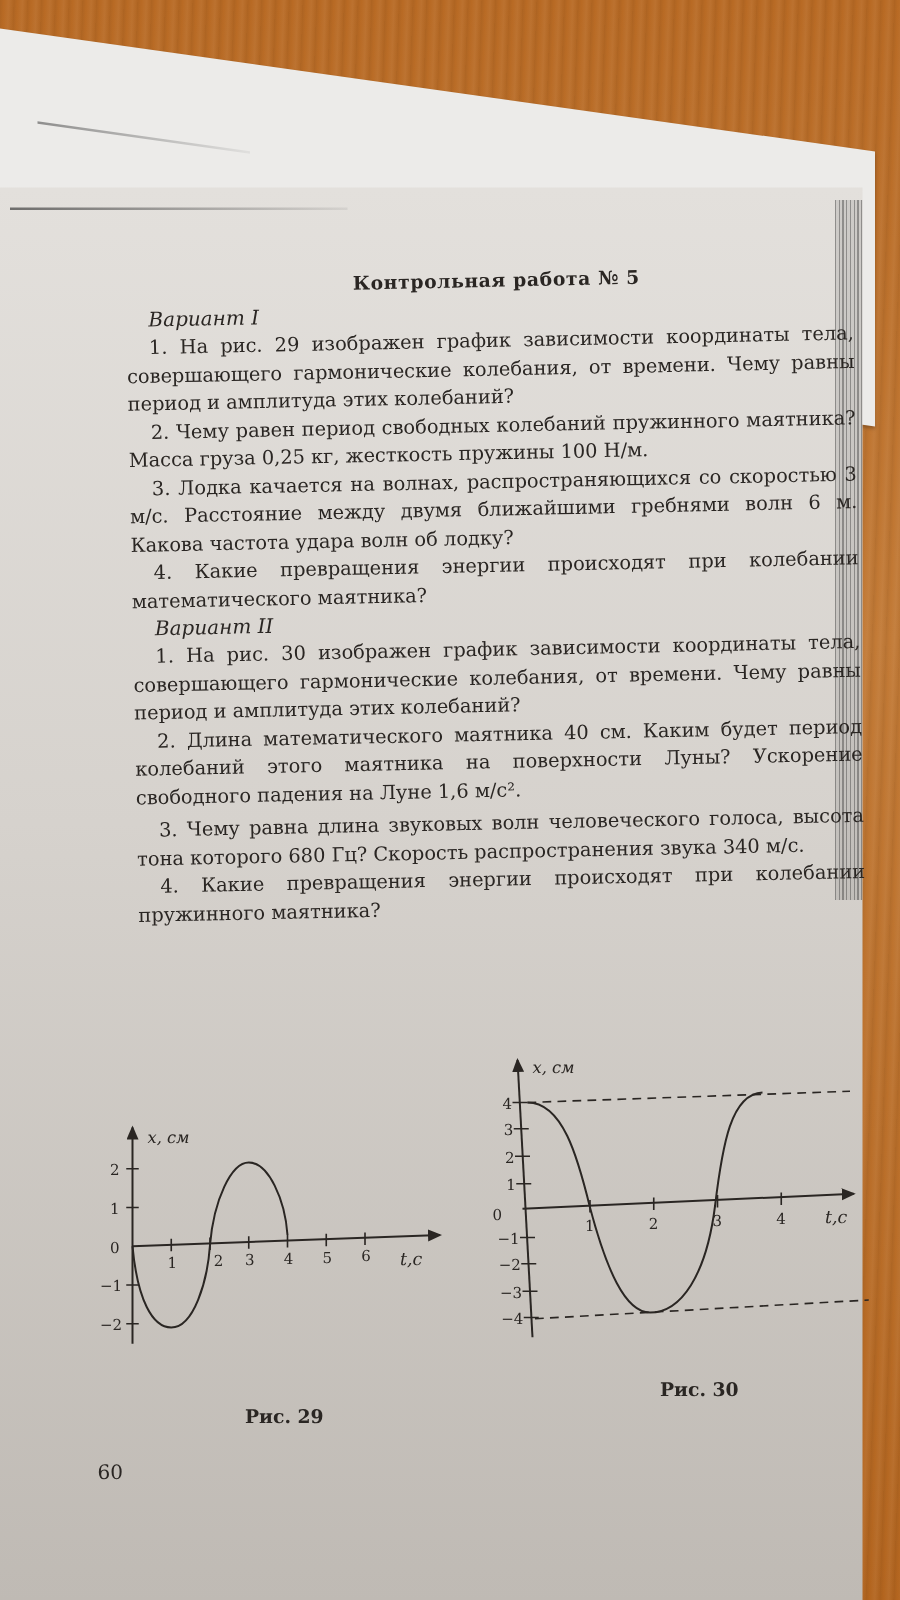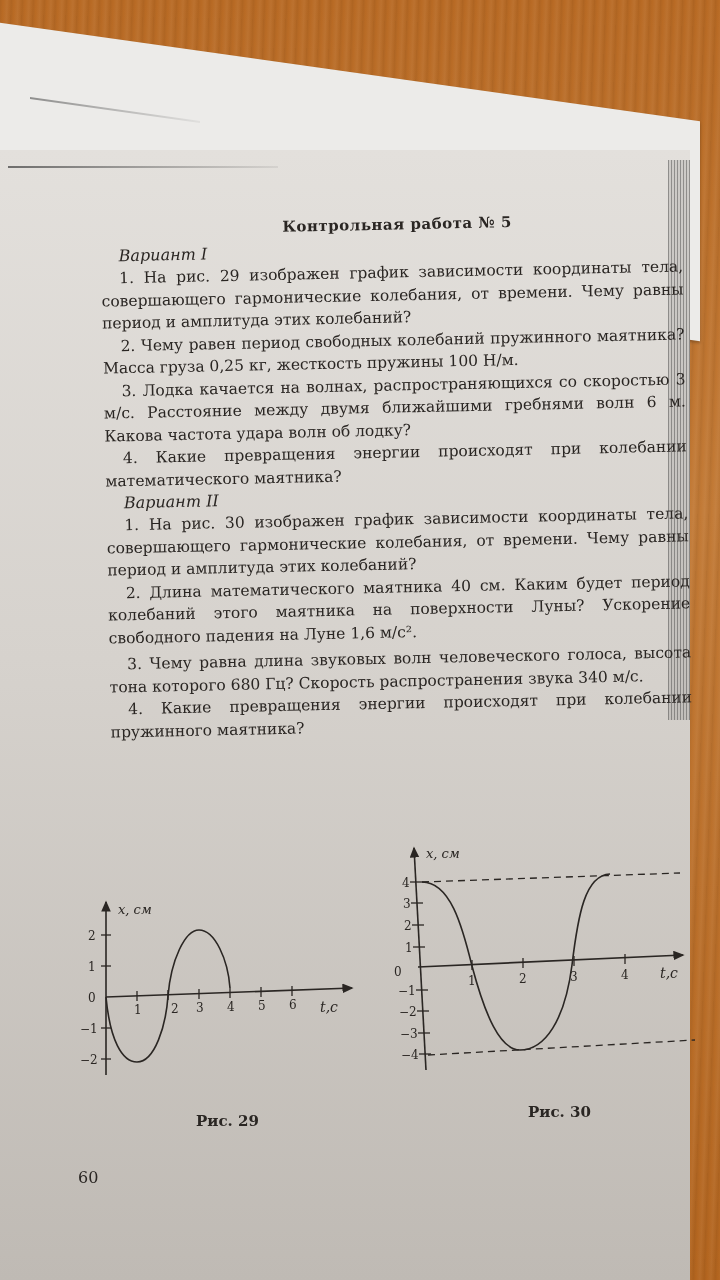--- a/index.html
+++ b/index.html
@@ -234,17 +234,17 @@
     <text x="28" y="165" font-size="12">−1</text>
     <text x="29" y="186" font-size="12">−2</text>
     <text x="30" y="208" font-size="12">−3</text>
     <text x="31" y="229" font-size="12">−4</text>
     <text x="98" y="155" font-size="12">1</text>
     <text x="149" y="153" font-size="12">2</text>
     <text x="200" y="151" font-size="12">3</text>
     <text x="251" y="149" font-size="12">4</text>
   </svg>
 
-  <div class="caption" style="left:196px;top:292px">Рис. 29</div>
+  <div class="caption" style="left:196px;top:304px">Рис. 29</div>
   <div class="caption" style="left:528px;top:283px">Рис. 30</div>
 </div>
 
 <div class="page-number">60</div>
 
 </body></html>

